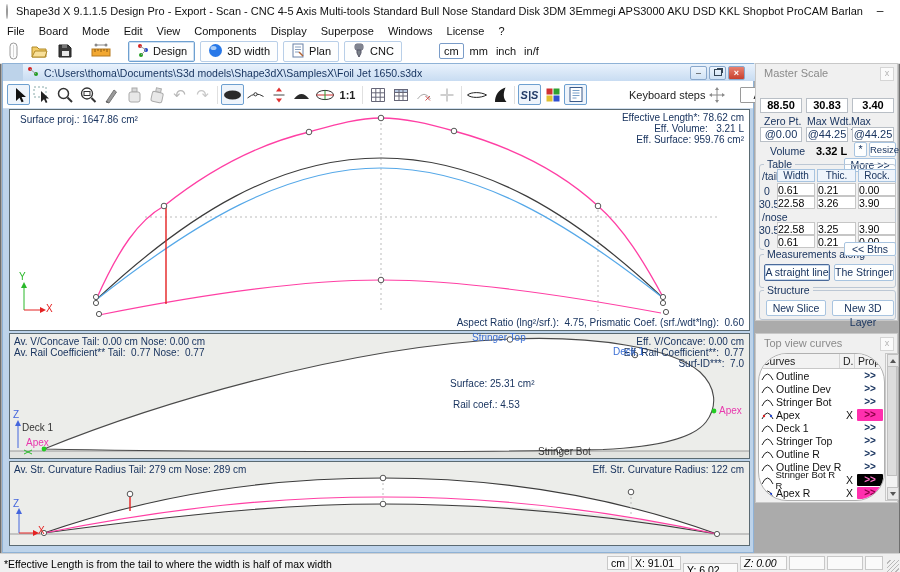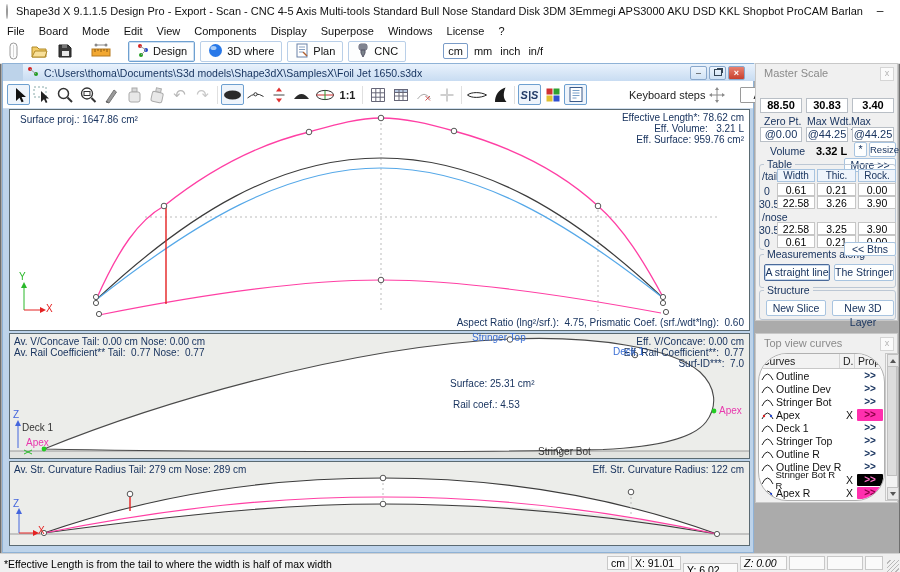--- a/index.html
+++ b/index.html
@@ -42,21 +42,21 @@
   
   .panel{background:#f0f0f0;border:1px solid #c8c8c8;box-sizing:border-box;}
   .panel-title{position:absolute;left:8px;top:3px;color:#8a8a8a;font-size:11px;}
   .panel-x{position:absolute;right:3px;top:3px;width:12px;height:12px;background:#fbfbfb;border:1px solid #d5d5d5;color:#b5b5b5;font-size:9px;line-height:11px;text-align:center;}
   .vbox{position:absolute;height:15px;background:#fff;border:1px solid #b9bfc6;box-sizing:border-box;text-align:center;line-height:13px;}
   .vbox.b{font-weight:bold;}
   .msbtn{position:absolute;background:#fdfefe;border:1px solid #a8c4e0;border-radius:2px;color:#1a3560;font-size:10.5px;text-align:center;box-sizing:border-box;}
   .grp{position:absolute;border:1px solid #bcc7d4;border-radius:3px;box-sizing:border-box;}
   .grp-legend{position:absolute;top:-7px;left:4px;background:#f0f0f0;padding:0 3px;color:#1a3560;font-size:10.5px;}
   .thead{background:#eef4fb;border:1px solid #a8c4e0;color:#1a3560;text-align:center;box-sizing:border-box;font-size:10px;line-height:12px;}
-  .tcell{background:#fff;border:1px solid #c6c6c6;text-align:center;box-sizing:border-box;font-size:10.5px;line-height:12px;}
+  .tcell{background:#fff;border:1px solid #c6c6c6;box-sizing:border-box;font-size:10.5px;line-height:12px;}
   .rowlab{color:#1a3560;font-size:10.5px;}
   
   .clist{position:absolute;background:#fff;border:1px solid #b0b0b0;box-sizing:border-box;overflow:hidden;}
   .chead{display:flex;height:14px;background:#f2f2f2;border-bottom:1px solid #c8c8c8;font-size:10.5px;color:#222;}
   .chead>div{border-right:1px solid #d5d5d5;box-sizing:border-box;padding-left:3px;line-height:14px;}
   .crow{display:flex;height:13px;align-items:center;font-size:10.5px;color:#111;}
   .crow .nm{width:81px;display:flex;align-items:center;gap:2px;padding-left:2px;overflow:hidden;}
   .crow .dd{width:15px;text-align:center;}
   .crow .pp{width:26px;text-align:center;color:#1a3560;font-weight:bold;font-size:10px;line-height:12px;border-radius:1px;}
   .sbar{position:absolute;width:13px;background:#f2f2f2;border:1px solid #c8c8c8;box-sizing:border-box;}
@@ -135,21 +135,21 @@
     </span>
     <span>Design</span>
   </div>
   <div class="mode-btn">
     <span>
       <svg width="15" height="15">
           <circle cx="7.5" cy="7.5" r="6.5" fill="#2878e8"></circle>
           <ellipse cx="5.5" cy="5" rx="3" ry="2" fill="#a8ccf8"></ellipse>
         </svg>
     </span>
-    <span>3D where</span>
+    <span>3D width</span>
   </div>
   <div class="mode-btn">
     <span>
       <svg width="14" height="15">
           <rect x="2" y="1" width="10" height="13" fill="#fff" stroke="#6a82a8"></rect>
           <path d="M4 4 h6 M4 6.5 h6 M4 9 h4" stroke="#88a0c0"></path>
           <path d="M8 9 l4 4" stroke="#b06030" stroke-width="1.5"></path>
         </svg>
     </span>
     <span>Plan</span>

